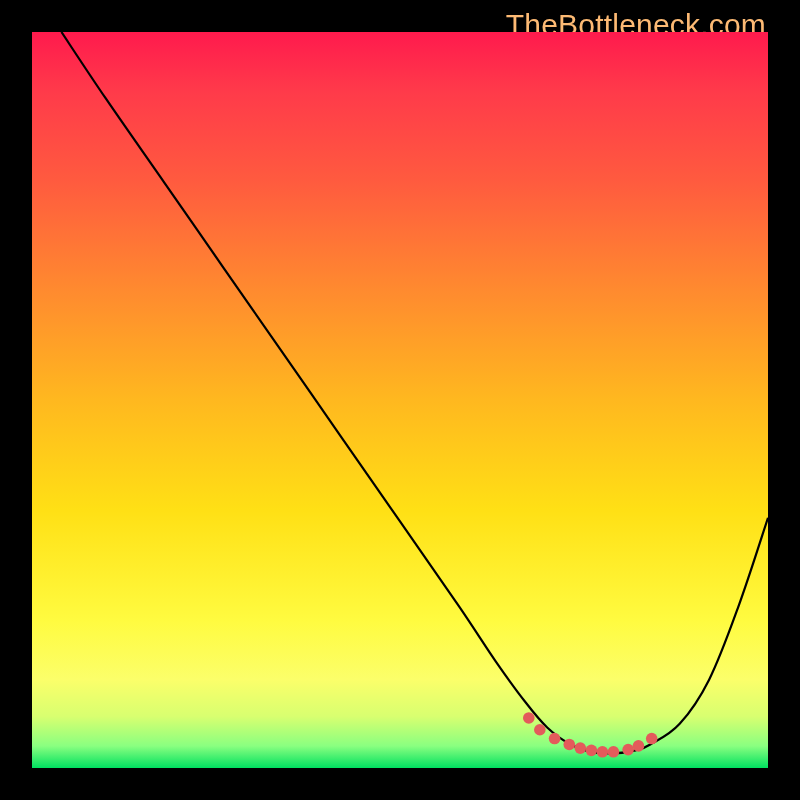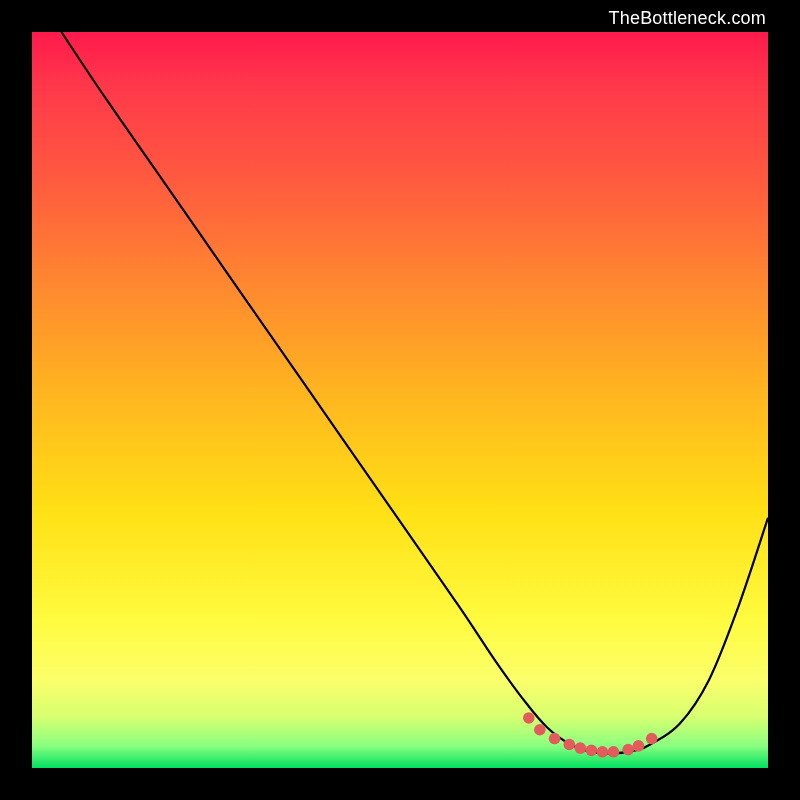--- a/index.html
+++ b/index.html
@@ -13,21 +13,21 @@
       #ff8a2f 35%,
       #ffb81f 50%,
       #ffe015 65%,
       #fffb40 80%,
       #fbff6a 88%,
       #d8ff70 93%,
       #8aff80 97%,
       #00e060 100%
     ); }
   .curve-svg { position: absolute; inset: 0; width: 100%; height: 100%; }
-  .watermark { position: absolute; top: 8px; right: 34px; color: #ffffff; font-size: 18px; font-weight: 400; letter-spacing: 0.2px; }
+  .watermark { position: absolute; top: 8px; right: 34px; color: #fdba74; font-size: 30px; font-weight: 400; letter-spacing: 0.2px; }
 </style>
 </head>
 <body>
 
 <div class="container">
   <div class="watermark">TheBottleneck.com</div>
 
   <div class="plot-area">
     <div class="gradient-bg"></div>
     <svg class="curve-svg" viewBox="0 0 736 736" preserveAspectRatio="none">

